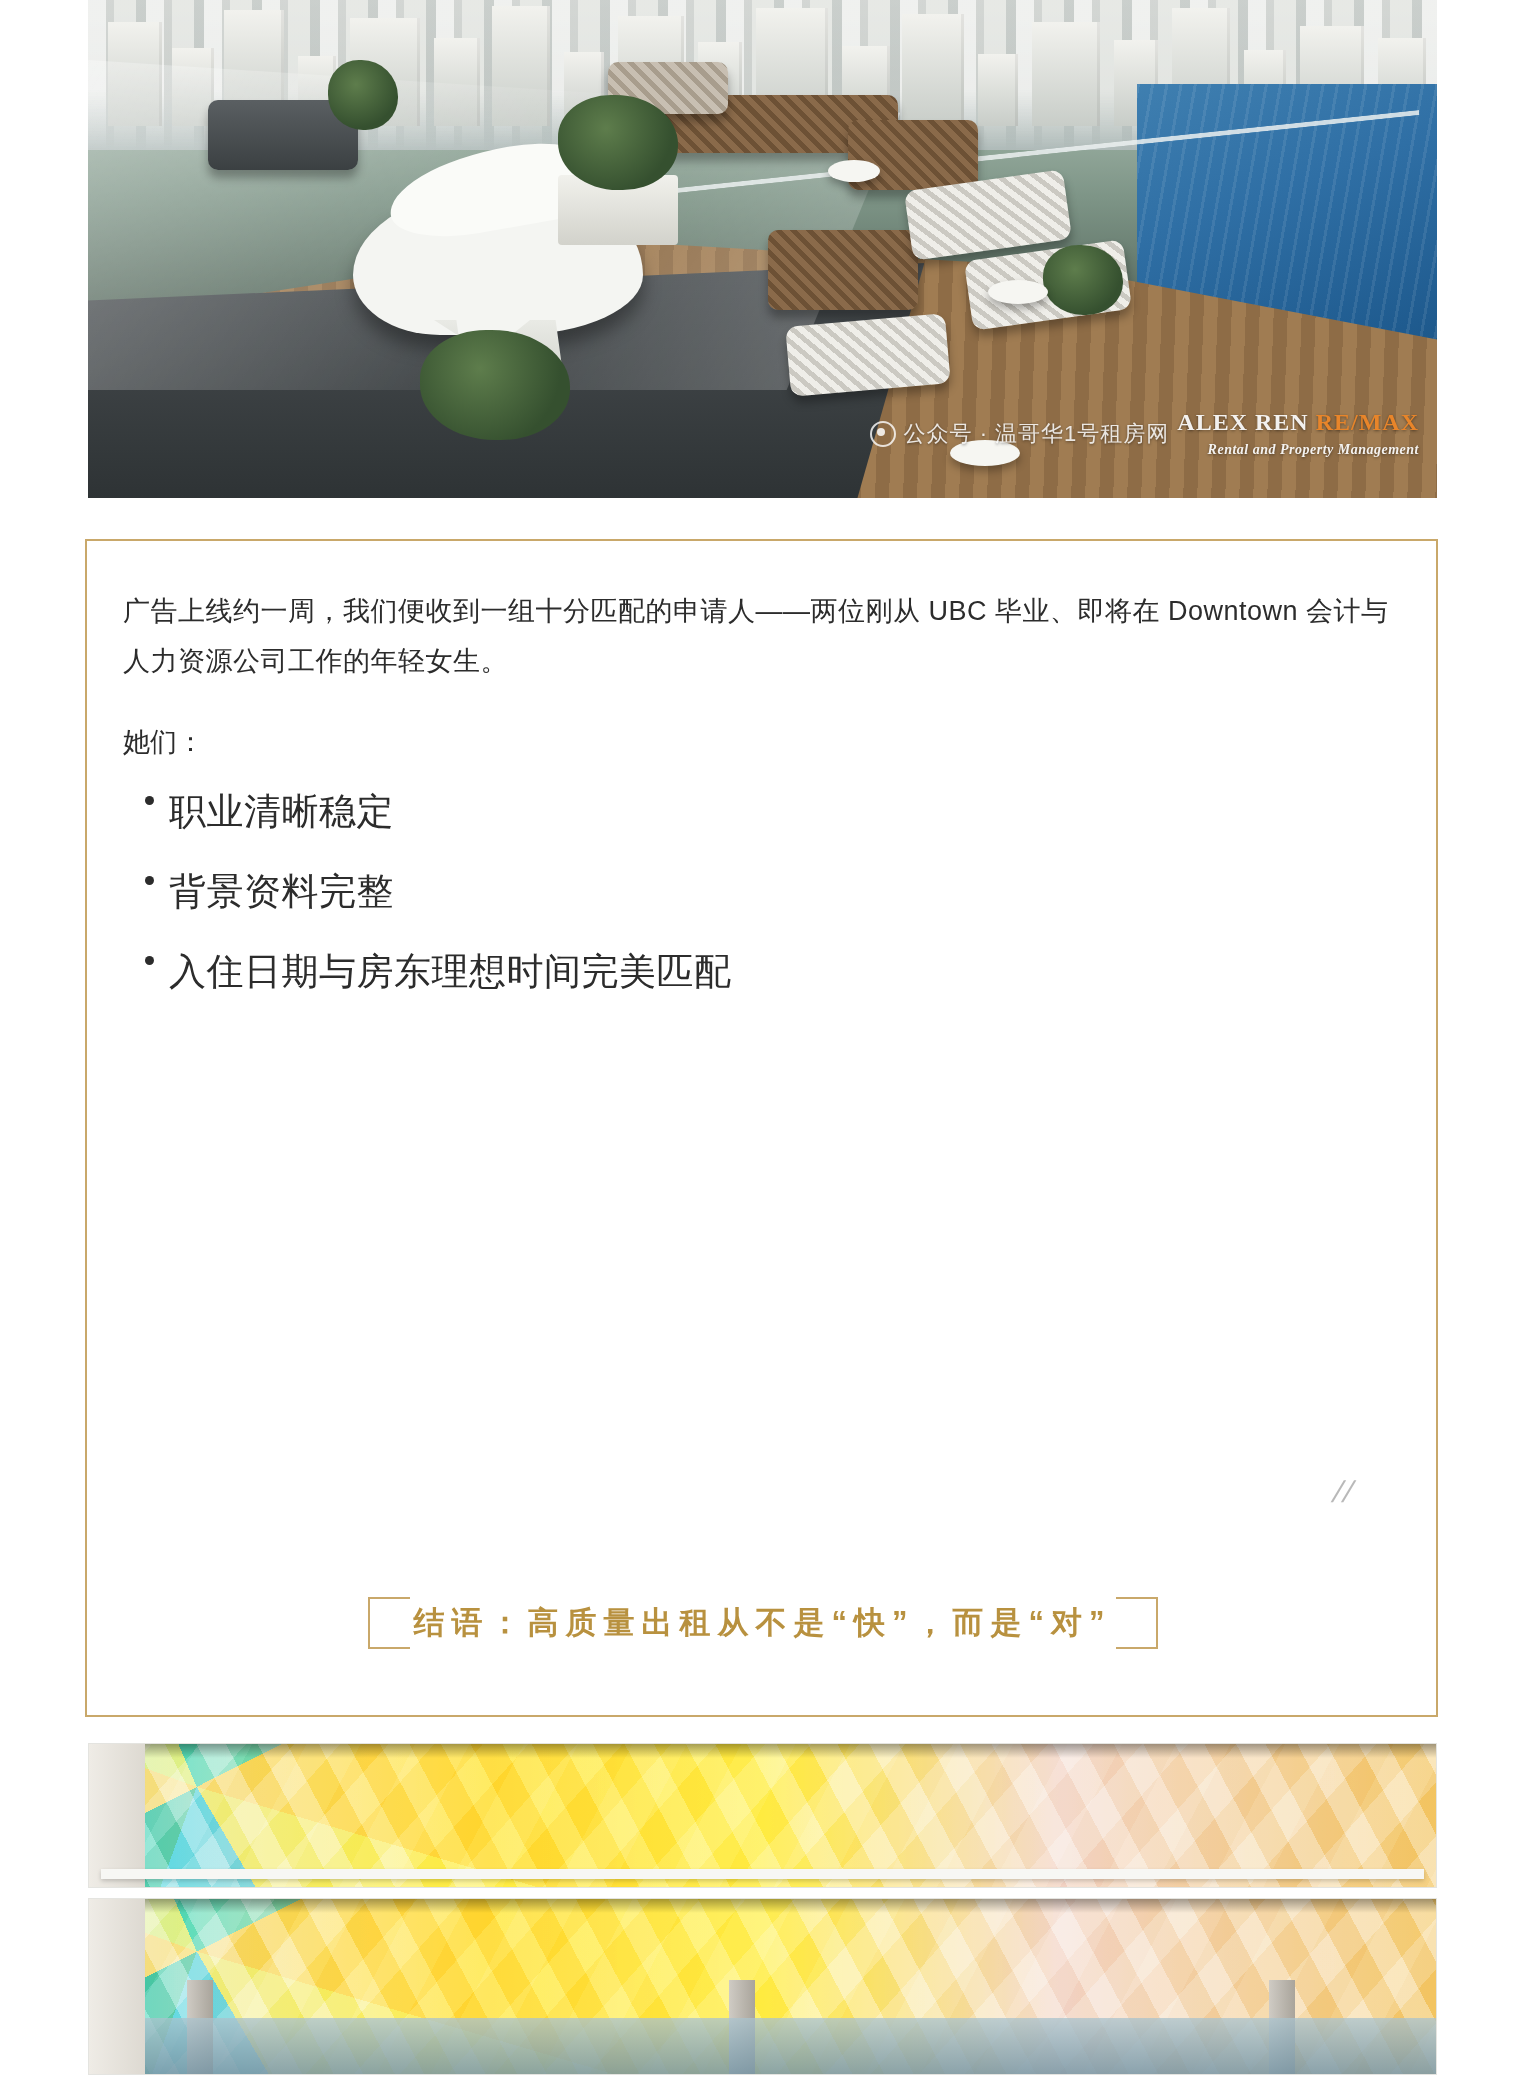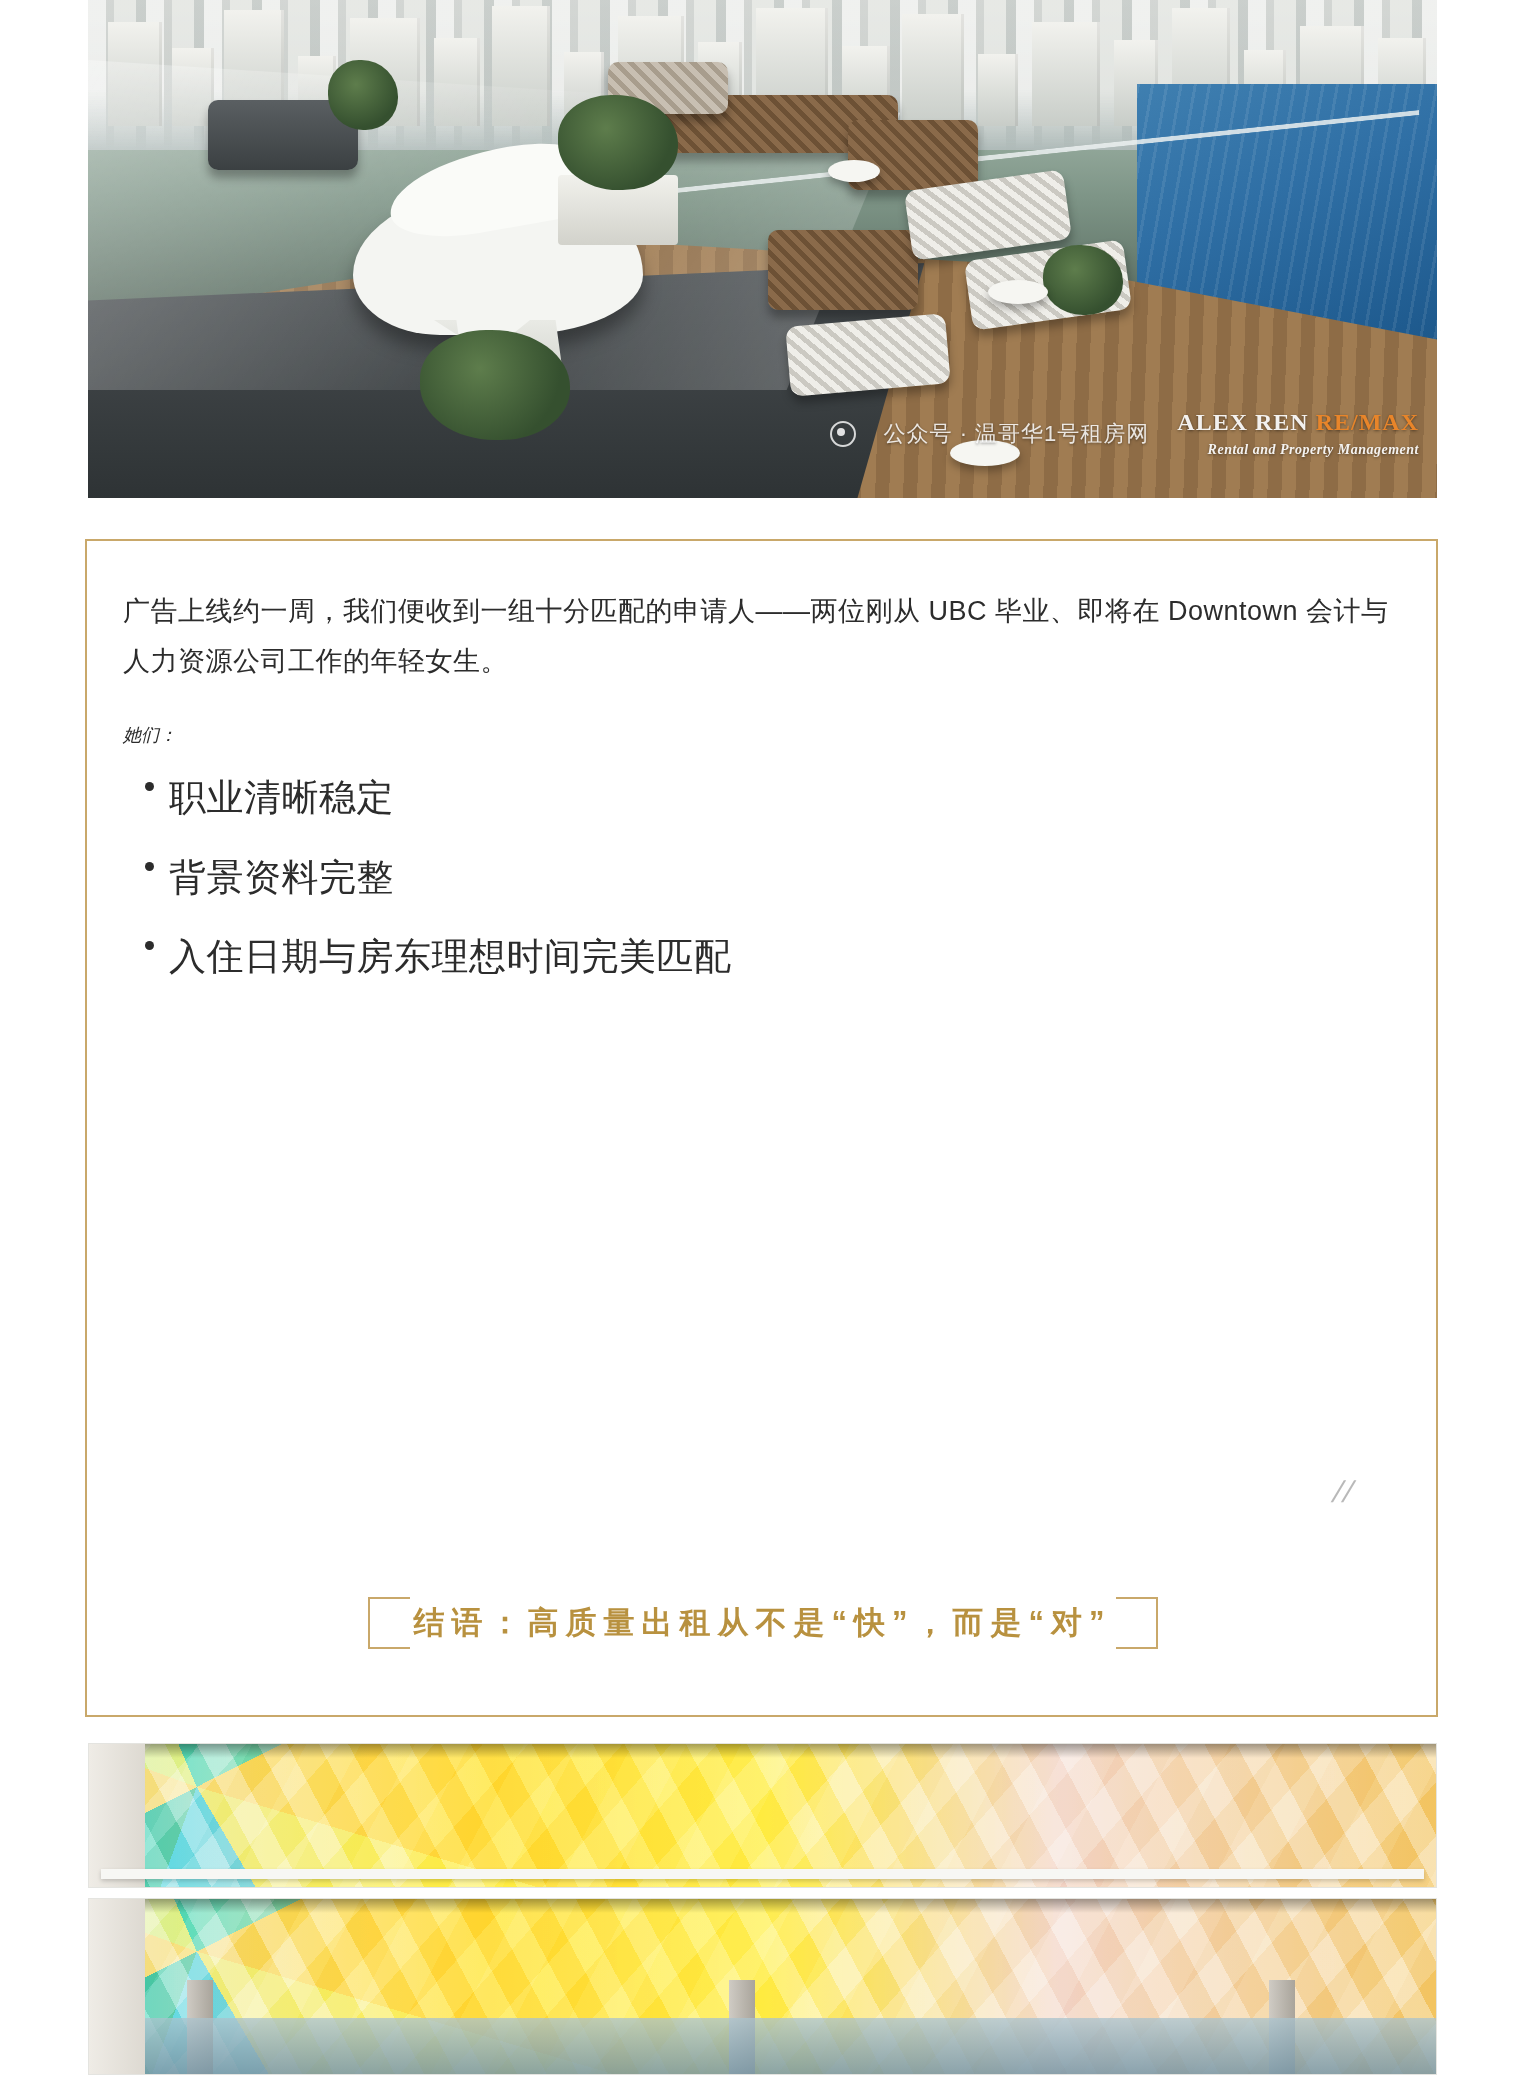--- a/index.html
+++ b/index.html
@@ -156,21 +156,21 @@
     background: #f6f6f2;
     border-radius: 50%;
     box-shadow: 0 5px 8px rgba(0,0,0,.3);
   }
   .hero-watermark {
     position: absolute;
     right: 18px;
     bottom: 40px;
     display: flex;
     align-items: center;
-    gap: 28px;
+    gap: 8px;
     color: rgba(255,255,255,.85);
     font-size: 22px;
     letter-spacing: 1px;
     text-shadow: 0 1px 3px rgba(0,0,0,.45);
     white-space: nowrap;
   }
   .wm-logo {
     font-family: "Liberation Serif", serif;
     font-weight: bold;
     color: rgba(255,255,255,.92);
@@ -211,24 +211,23 @@
     color: #2c2c2c;
   }
   .para {
     font-size: 27px;
     line-height: 1.85;
     letter-spacing: .5px;
     margin: 0 0 34px 0;
   }
   .para.tight { margin-bottom: 0; }
   .lead-label {
-    font-size: 18px;
+    font-size: 27px;
     line-height: 1.6;
     margin: 4px 0 8px 0;
-    font-style: italic;
   }
   ul.bullets {
     margin: 4px 0 30px 0;
     padding-left: 46px;
     list-style: none;
   }
   ul.bullets li {
     position: relative;
     font-size: 37px;
     line-height: 1.78;

